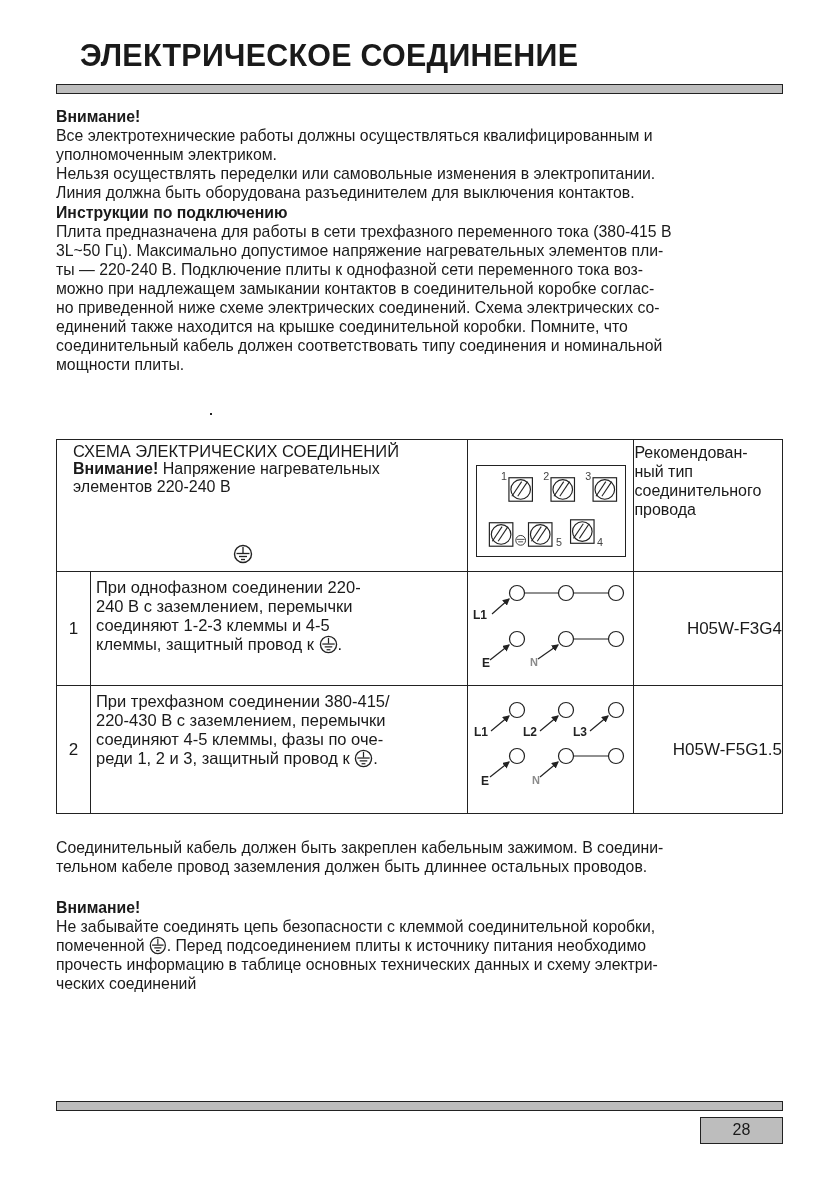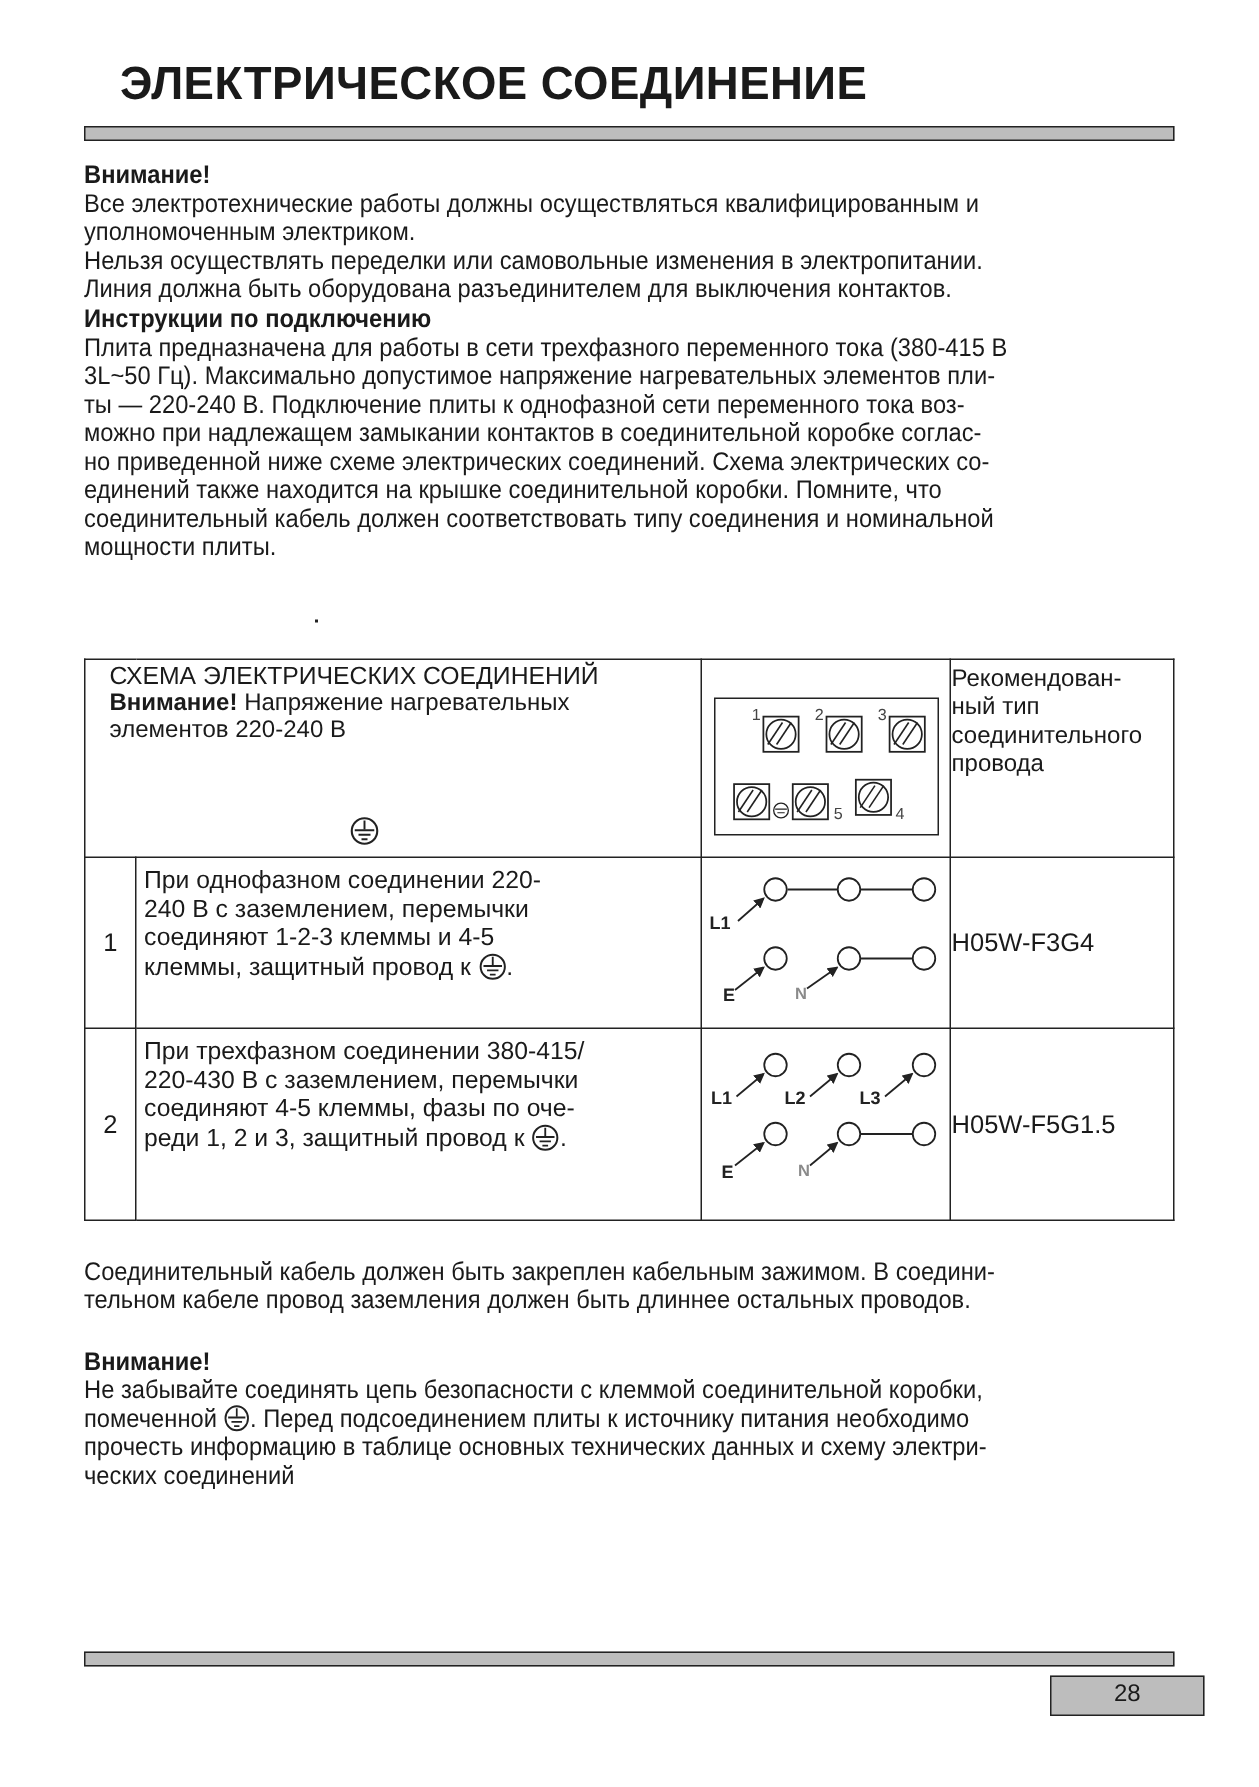--- a/index.html
+++ b/index.html
@@ -3,41 +3,41 @@
 <meta charset="utf-8">
 <style>
   html, body { margin:0; padding:0; background:#ffffff; }
   body { width:839px; height:1191px; position:relative; overflow:hidden;
          font-family:"Liberation Sans", sans-serif; color:#1a1a1a; }
   .title { position:absolute; left:80px; top:38px; font-size:31px; font-weight:bold;
            letter-spacing:0.3px; color:#1a1a1a; transform:scaleX(0.98); transform-origin:left; }
   .bar { position:absolute; background:#bdbdbd; border:1.5px solid #222; box-sizing:border-box; }
   .bar-top { left:56px; top:84px; width:727px; height:10px; }
   .bar-bottom { left:56px; top:1101px; width:727px; height:10px; }
-  .page-num { position:absolute; left:700px; top:1117px; width:103px; height:27px; background:#bdbdbd;
+  .page-num { position:absolute; left:700px; top:1117px; width:83px; height:27px; background:#bdbdbd;
               border:1.5px solid #222; box-sizing:border-box; text-align:center; font-size:16px; line-height:24px; }
   .txt { position:absolute; left:56px; font-size:17px; line-height:19px; white-space:nowrap;
          transform-origin:left top; }
   .narrow { transform:scaleX(0.93); }
   .b { font-weight:bold; }
   .dot { position:absolute; left:210px; top:413px; width:2px; height:2px; background:#222; }
 
   table.scheme { position:absolute; left:56px; top:439px; width:727px; border-collapse:collapse;
                  font-size:16px; line-height:18px; }
   table.scheme td { border:1.5px solid #222; vertical-align:top; padding:0; }
   .hdr-left { height:127px; position:relative; padding:2px 16px !important; }
   .hdr-title { font-size:16.5px; }
   .earth-sym { position:absolute; left:176px; top:104px; }
   .term-cell { position:relative; }
   .term-box { position:absolute; left:8px; top:25px; width:150px; height:92px; border:1.5px solid #222; box-sizing:border-box; }
   .rec-cell { padding-top:3px !important; line-height:19px; }
   .num-cell { width:33px; text-align:center; vertical-align:middle !important; font-size:17px; }
   .desc-cell { padding:6px 4px 4px 5px !important; font-size:16.5px; line-height:19px; }
   .wire-cell { position:relative; width:165px; }
-  .cable-cell { text-align:left; vertical-align:middle !important; font-size:17px; }
+  .cable-cell { text-align:right; vertical-align:middle !important; font-size:17px; }
   .inline-earth { display:inline-block; vertical-align:-4px; }
   .row1 td { height:103px; }
   .row2 td { height:117px; }
 </style>
 </head>
 <body>
 
 <div class="title">ЭЛЕКТРИЧЕСКОЕ СОЕДИНЕНИЕ</div>
 <div class="bar bar-top"></div>
 

